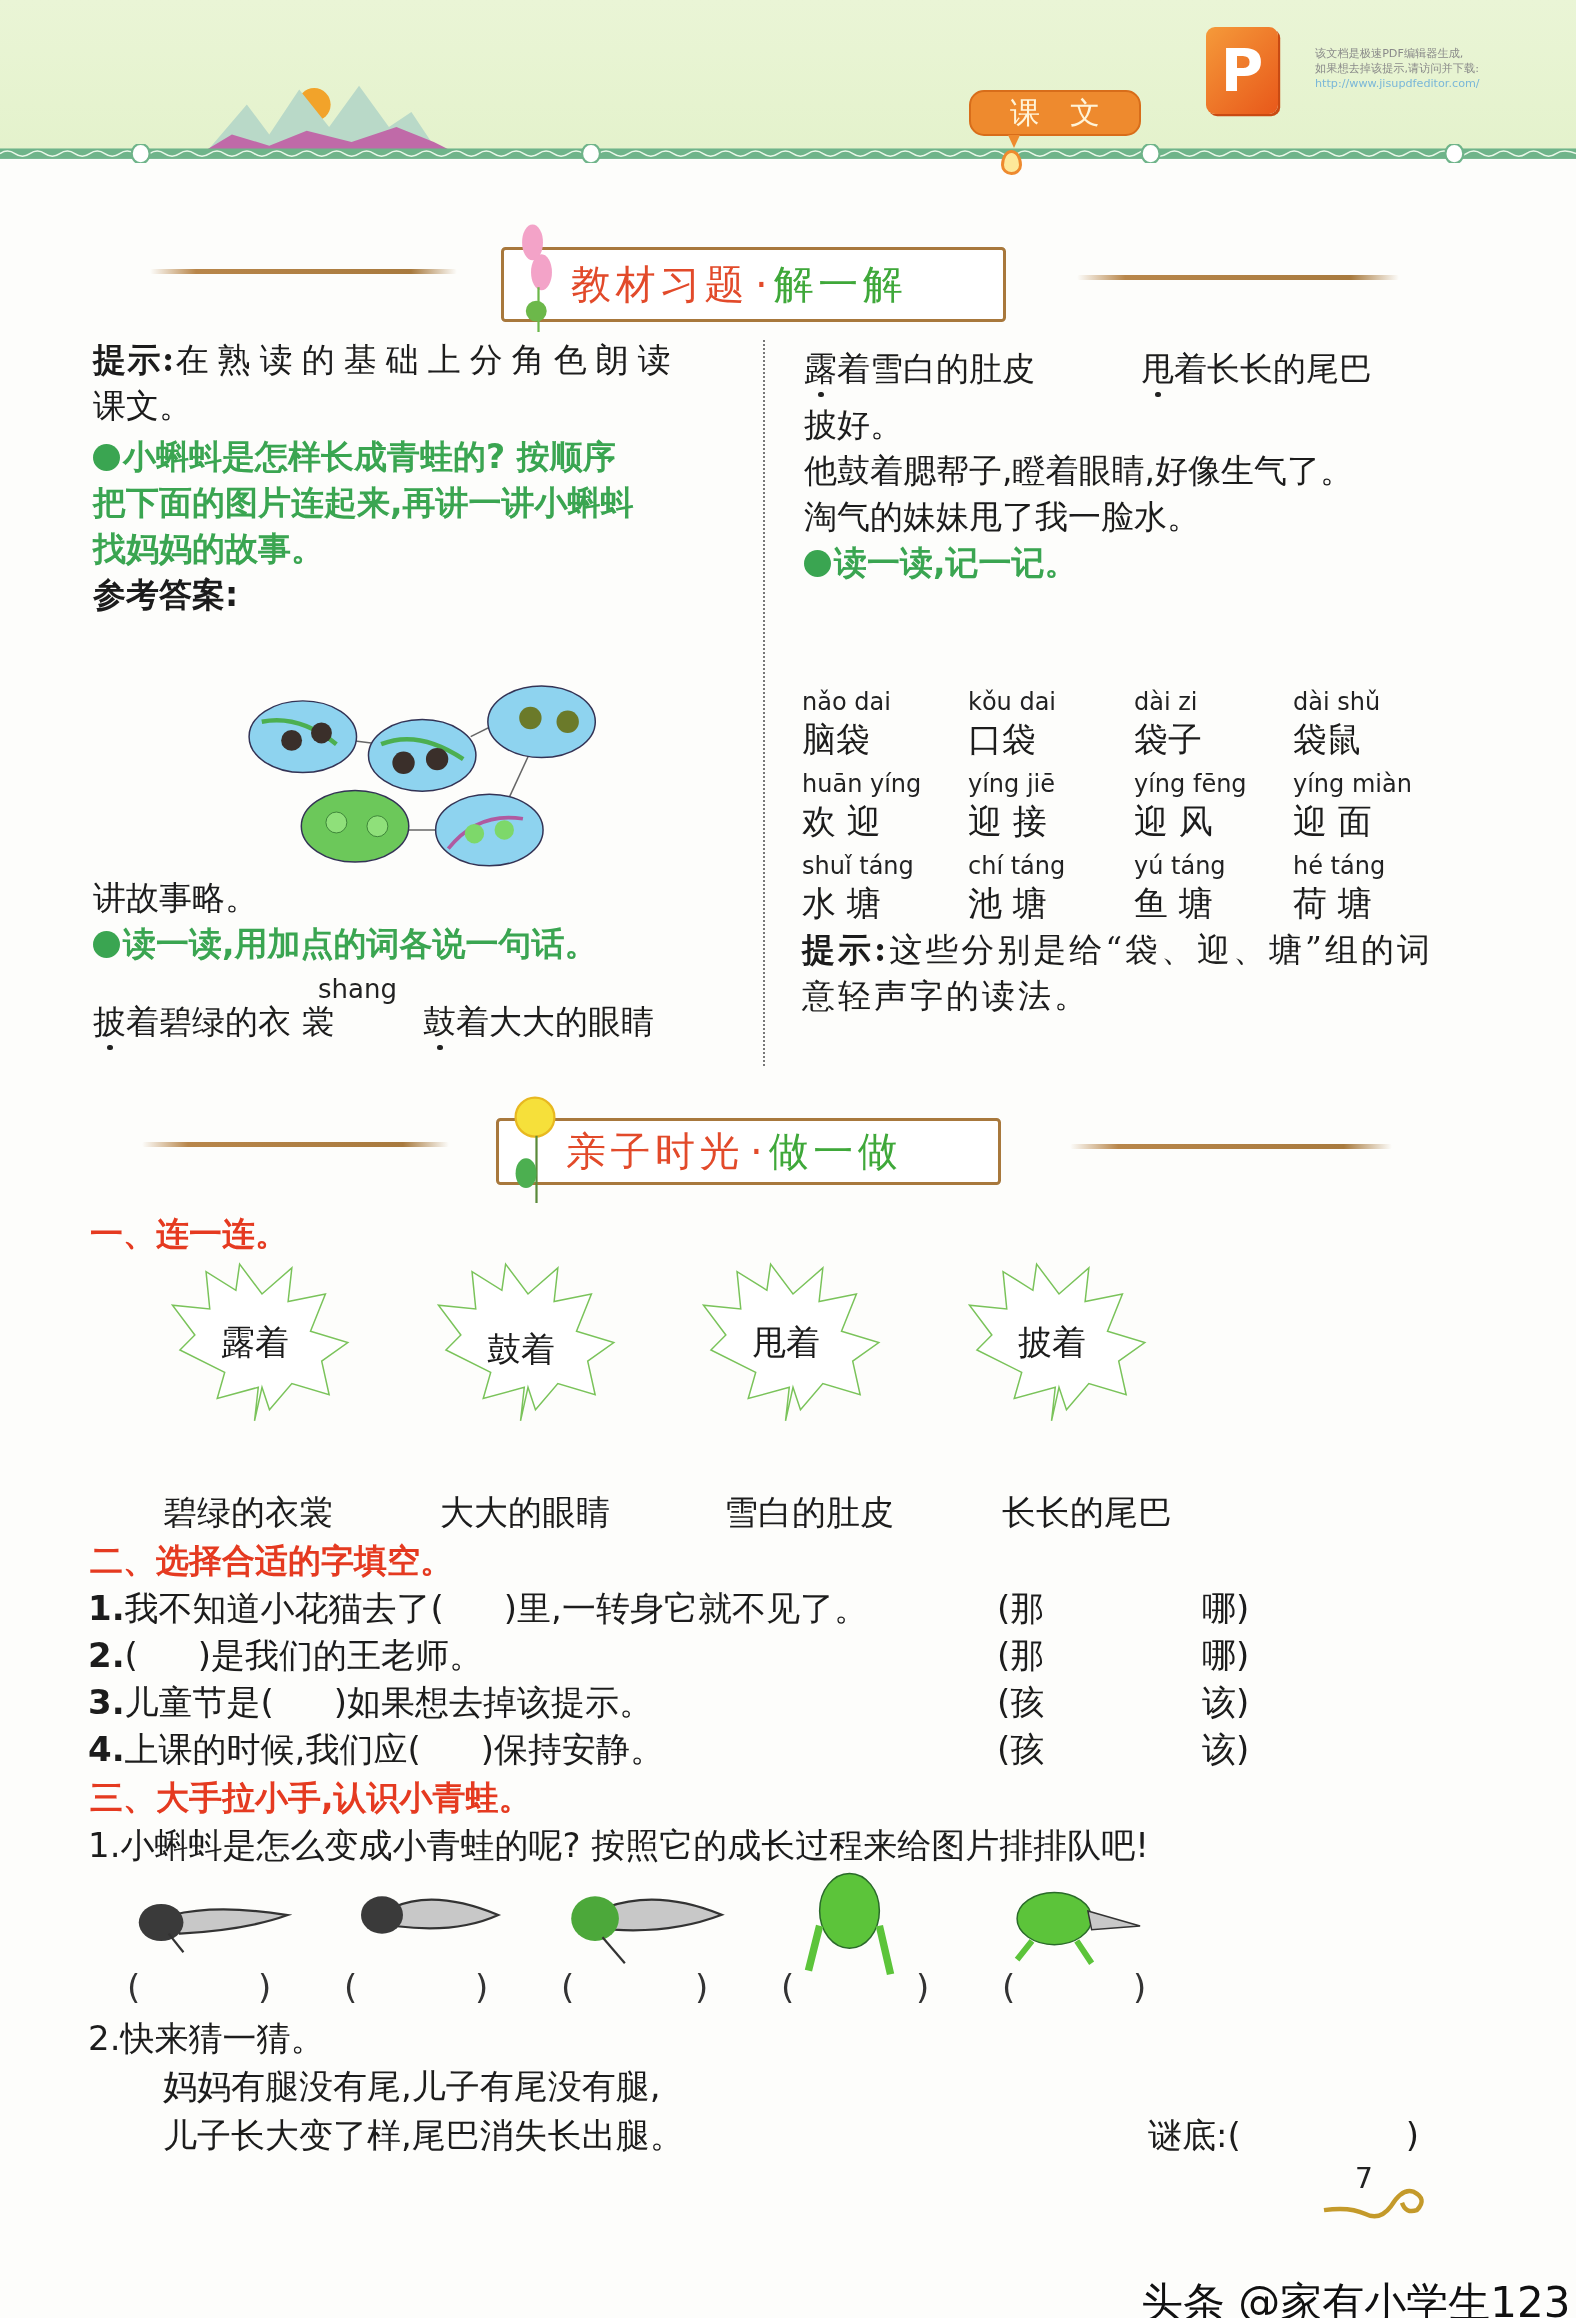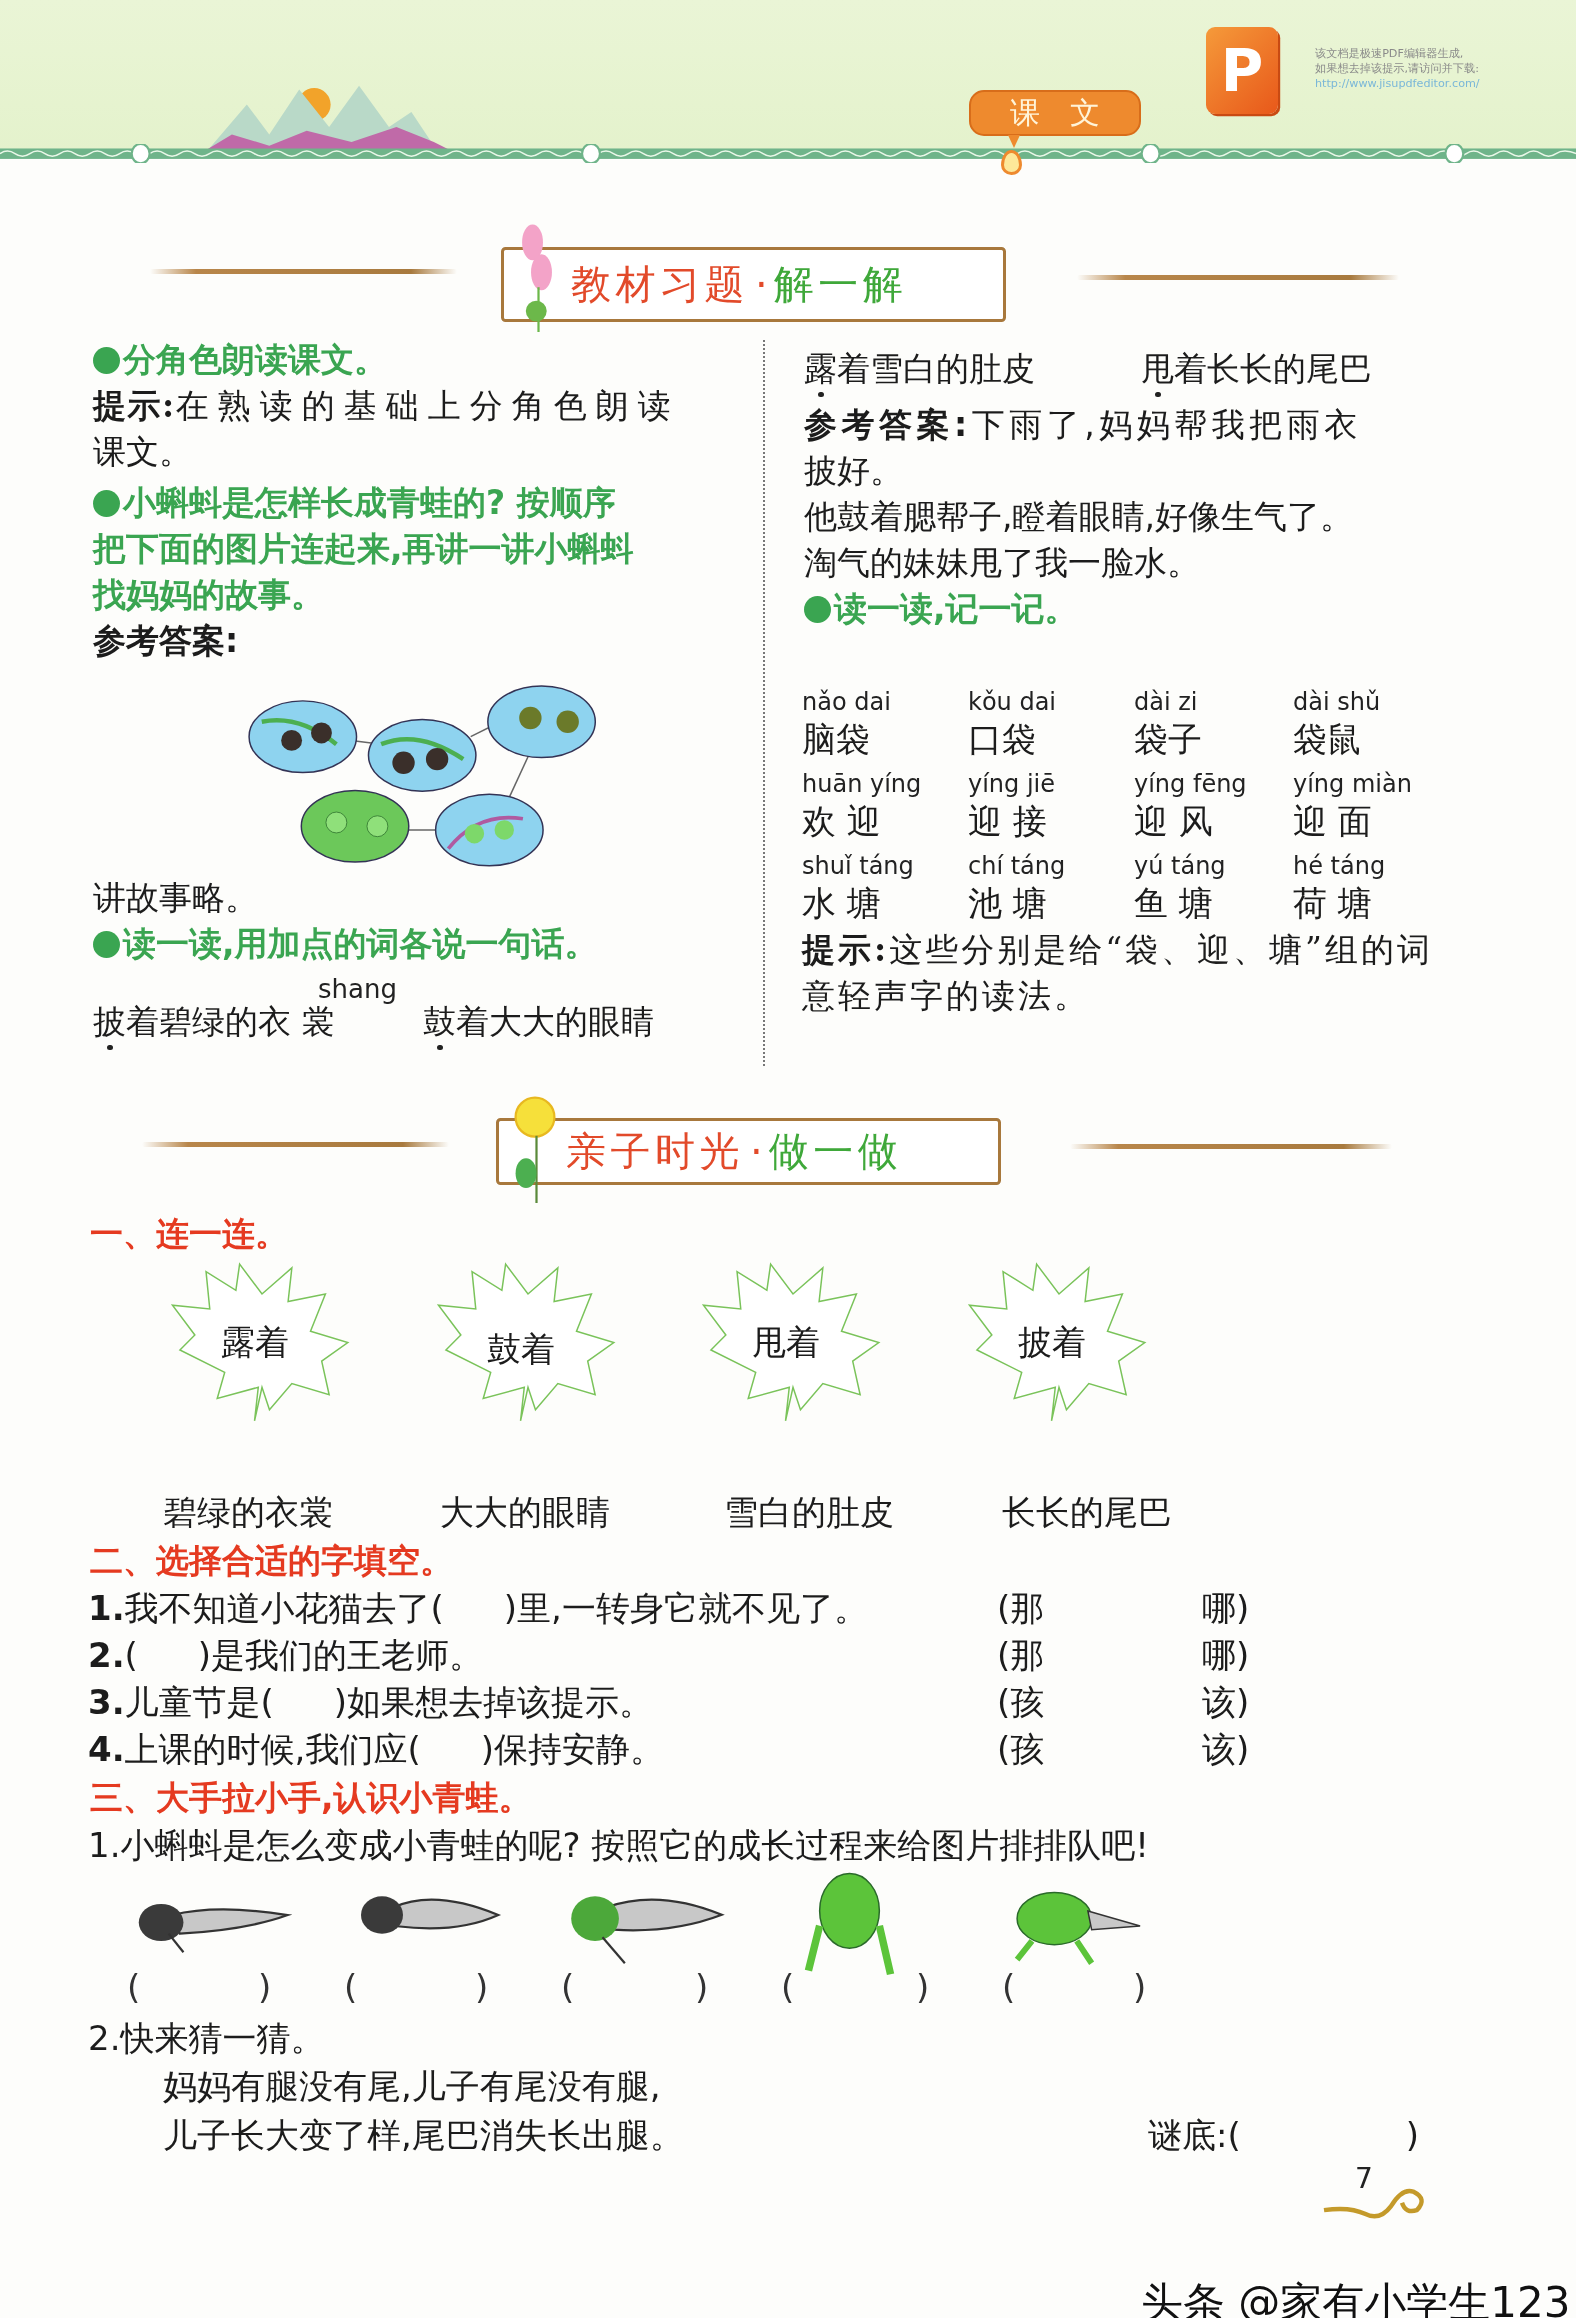--- a/index.html
+++ b/index.html
@@ -79,21 +79,20 @@
     <ellipse cx="42" cy="70" rx="14" ry="24" fill="#f3a3c8"></ellipse>
     <line x1="38" y1="90" x2="38" y2="150" stroke="#6cb84a" stroke-width="3"></line>
     <circle cx="35" cy="122" r="14" fill="#6cb84a"></circle>
   </svg>
   <span class="banner-red">教材习题</span>
   <span class="banner-dot">·</span>
   <span class="banner-green">解一解</span>
 </div>
 
 <div class="abs" style="left:93px;top:337px;width:651px;">
-  <div class="green-q"><span class="bullet"></span><span>分角色朗读课文。</span></div>
   <div class="body-text serif" style="letter-spacing:9px;"><span class="bold" style="letter-spacing:1.5px;">提示:</span><span>在熟读的基础上分角色朗读</span></div>
   <div class="body-text serif">课文。</div>
   <div class="green-q" style="margin-top:4.5px;"><span class="bullet"></span><span>小蝌蚪是怎样长成青蛙的? 按顺序</span></div>
   <div class="green-q">把下面的图片连起来,再讲一讲小蝌蚪</div>
   <div class="green-q">找妈妈的故事。</div>
   <div class="body-text bold">参考答案:</div>
 </div>
 
 <svg class="abs" style="left:224px;top:677px;" width="374" height="194" viewBox="0 0 500 260">
   <line x1="170" y1="85" x2="210" y2="90" stroke="#666" stroke-width="2"></line>
@@ -125,21 +124,20 @@
 <div class="abs pinyin" style="left:318px;top:974px;font-size:26px;">shang</div>
 <div class="abs body-text" style="left:93px;top:999px;"><span class="dot">披</span><span>着碧绿的衣 裳</span></div>
 <div class="abs body-text" style="left:423px;top:999px;"><span class="dot">鼓</span><span>着大大的眼睛</span></div>
 
 <div class="abs divider"></div>
 
 <div class="abs body-text" style="left:804px;top:346px;"><span class="dot">露</span><span>着雪白的肚皮</span></div>
 <div class="abs body-text" style="left:1141px;top:346px;"><span class="dot">甩</span><span>着长长的尾巴</span></div>
 
 <div class="abs" style="left:804px;top:402px;width:658px;">
-  <div class="body-text" style="letter-spacing:4.5px;"><span class="bold">参考答案:</span><span>下雨了,妈妈帮我把雨衣</span></div>
   <div class="body-text">披好。</div>
   <div class="body-text">他鼓着腮帮子,瞪着眼睛,好像生气了。</div>
   <div class="body-text">淘气的妹妹甩了我一脸水。</div>
   <div class="green-q"><span class="bullet"></span><span>读一读,记一记。</span></div>
 </div>
 
 <div class="abs" style="left:802px;top:688px;width:673px;">
   <div style="display:flex;height:82px;">
     <div style="width:166px;">
         <div class="pinyin">nǎo dai</div>

